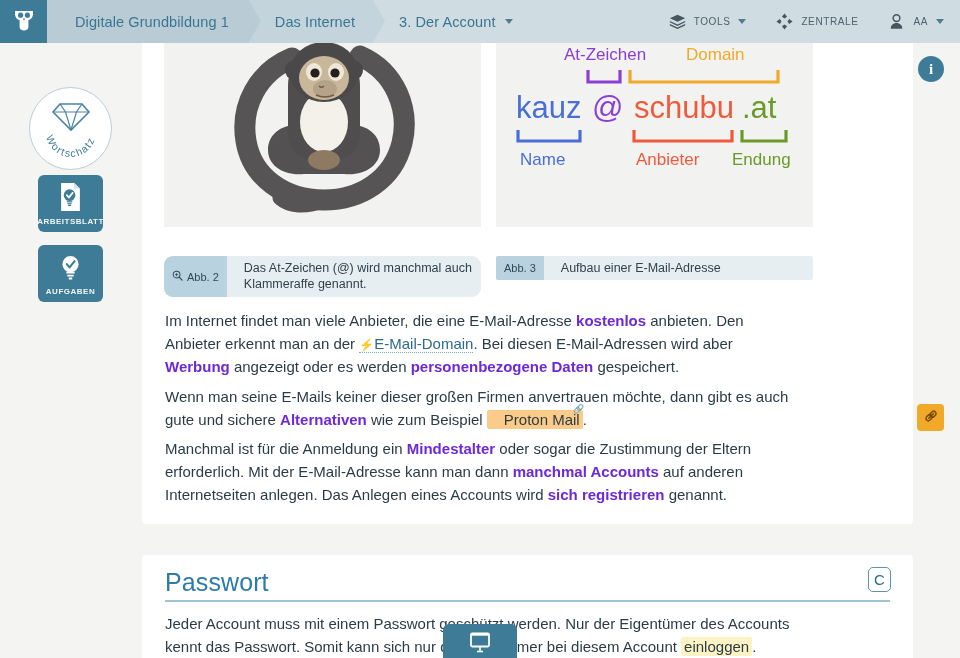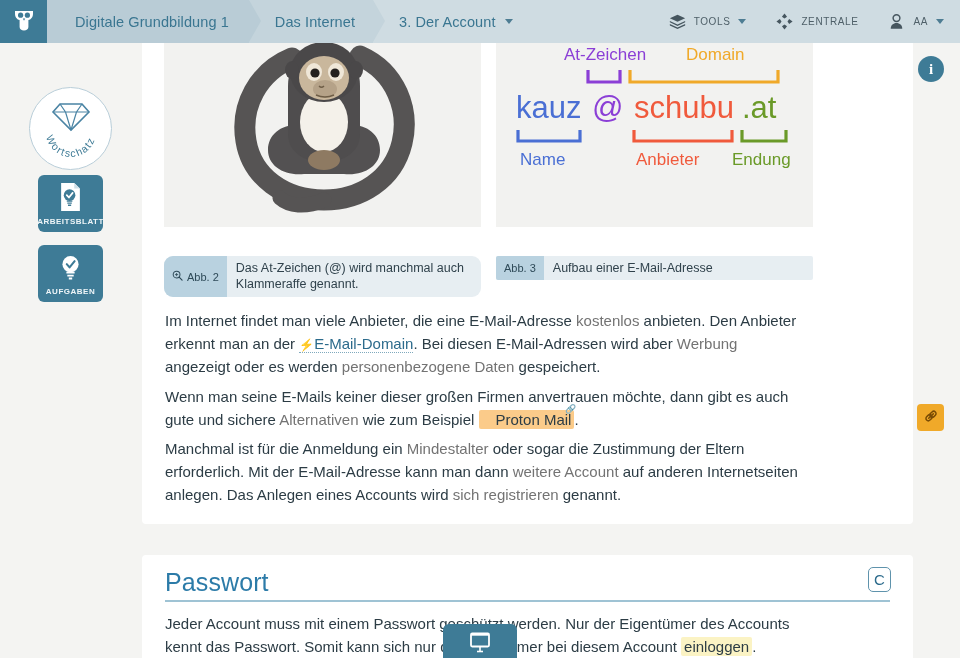--- a/index.html
+++ b/index.html
@@ -192,36 +192,37 @@
     padding: 4px 8px;
     font-size: 11px;
     color: #2e4a58;
     flex: none;
   }
   .cap-text {
     padding: 5px 9px;
     line-height: 1.25;
     font-size: 12.5px;
     color: #30424c;
+    margin-left: 8px;
   }
 
   
   .para {
     position: absolute;
     left: 23px;
     width: 635px;
     font-size: 15px;
     line-height: 1.53;
     color: #2c3c45;
   }
   #p1 { top: 430px; }
   #p2 { top: 506px; }
   #p3 { top: 558px; }
 
-  b { font-weight: normal; color: #737373; }
+  b { font-weight: bold; color: #6d28d9; }
 
   .term-link {
     color: #2c6b8c;
     border-bottom: 1px dotted #7fa9bd;
     white-space: nowrap;
   }
   .bolt { color: #2c6b8c; font-size: 12px; }
 
   .hl-orange {
     background: #fbcb8a;
@@ -507,21 +508,21 @@
 
   <p class="para" id="p1">
     <span>Im Internet findet man viele Anbieter, die eine E-Mail-Adresse </span><b>kostenlos</b><span> anbieten. Den Anbieter erkennt man an der </span><span class="term-link"><span class="bolt">⚡</span><span>E-Mail-Domain</span></span><span>. Bei diesen E-Mail-Adressen wird aber </span><b>Werbung</b><span> angezeigt oder es werden </span><b>personenbezogene Daten</b><span> gespeichert.</span>
   </p>
 
   <p class="para" id="p2">
     <span>Wenn man seine E-Mails keiner dieser großen Firmen anvertrauen möchte, dann gibt es auch gute und sichere </span><b>Alternativen</b><span> wie zum Beispiel </span><span class="hl-orange"><span>Proton Mail</span><span class="pin">🔗</span></span><span>.</span>
   </p>
 
   <p class="para" id="p3">
-    <span>Manchmal ist für die Anmeldung ein </span><b>Mindestalter</b><span> oder sogar die Zustimmung der Eltern erforderlich. Mit der E-Mail-Adresse kann man dann </span><b>weitere Account</b><span> auf anderen Internetseiten anlegen. Das Anlegen eines Accounts wird </span><b>sich registrieren</b><span> genannt.</span>
+    <span>Manchmal ist für die Anmeldung ein </span><b>Mindestalter</b><span> oder sogar die Zustimmung der Eltern erforderlich. Mit der E-Mail-Adresse kann man dann </span><b>manchmal Accounts</b><span> auf anderen Internetseiten anlegen. Das Anlegen eines Accounts wird </span><b>sich registrieren</b><span> genannt.</span>
   </p>
 </div>
 
 <div class="card" id="card-passwort">
   <div id="pw-title">Passwort</div>
   <div id="pw-rule"></div>
   <div id="pw-c-badge">C</div>
 
   <p id="pw-body">
     <span>Jeder Account muss mit einem Passwort geschützt werden. Nur der Eigentümer des Accounts kennt das Passwort. Somit kann sich nur der Eigentümer bei diesem Account </span><span class="hl-yellow"><span>einloggen</span></span><span>.</span>

